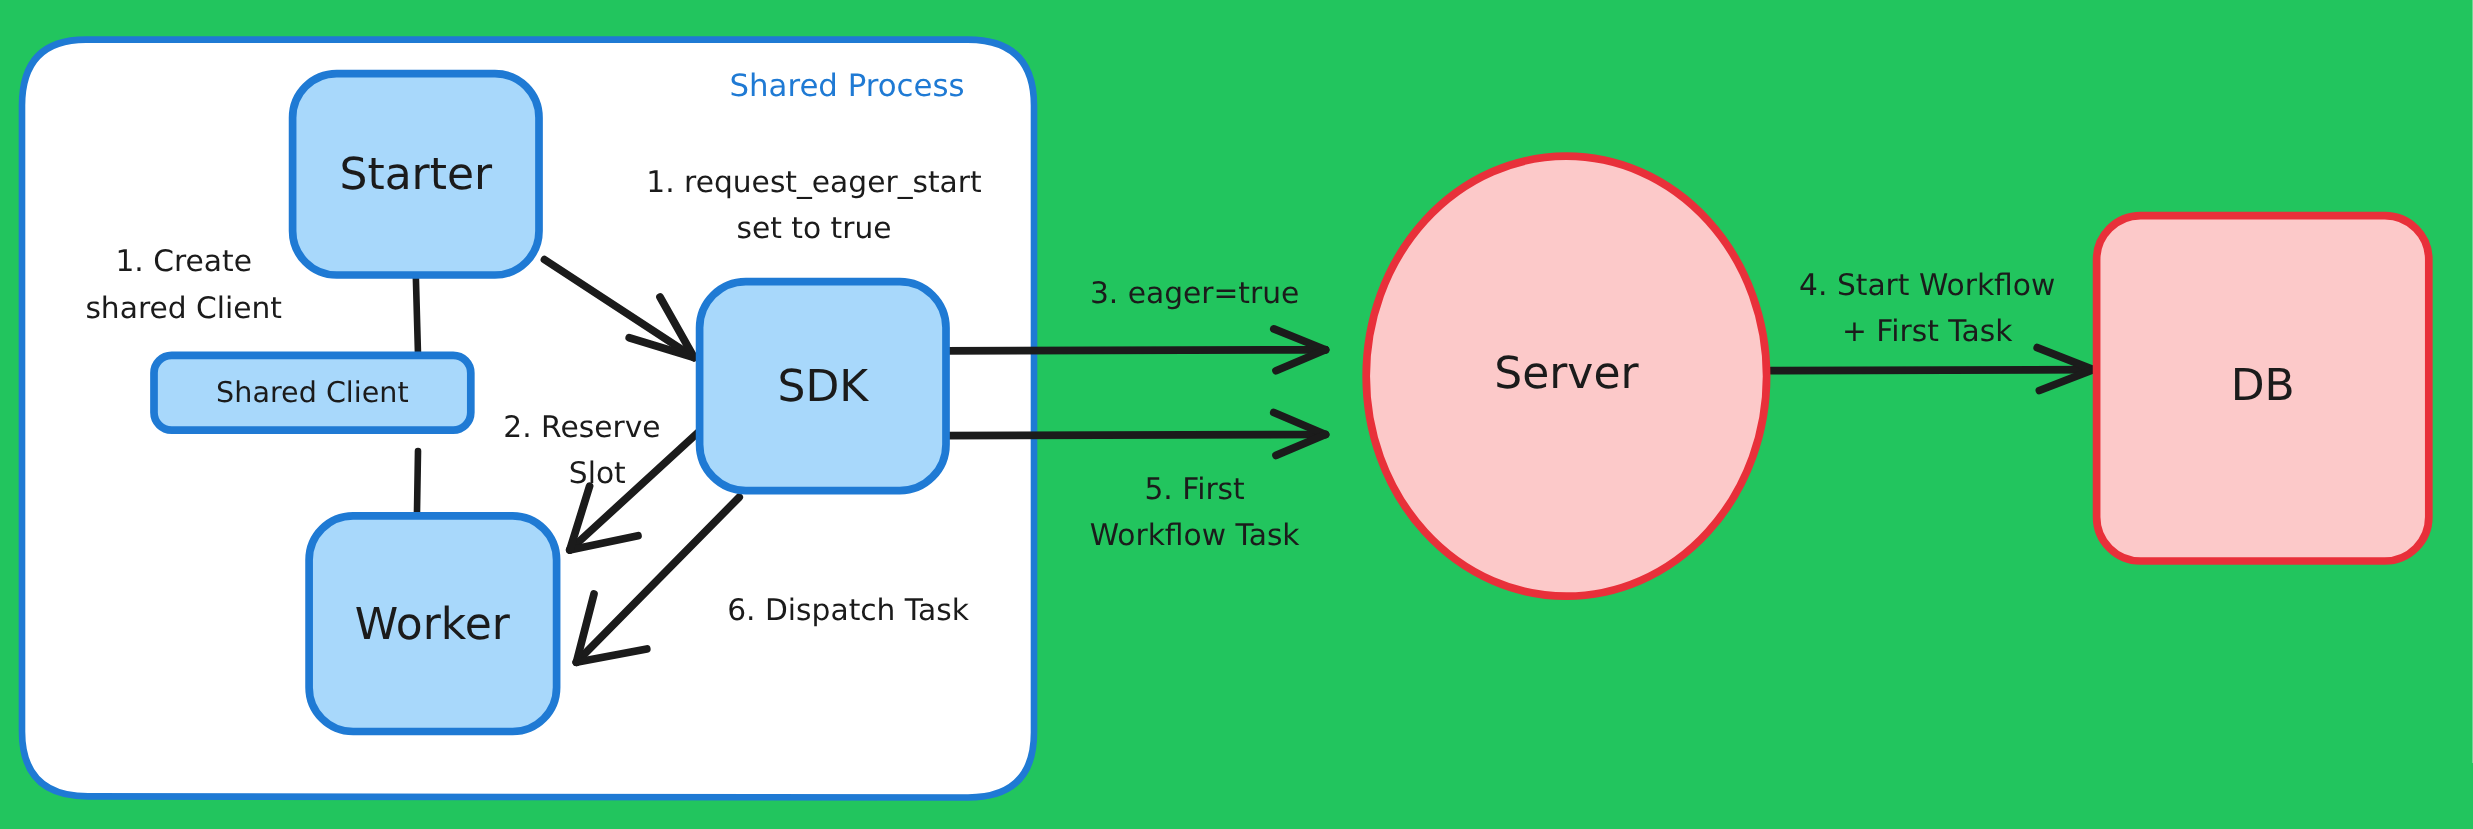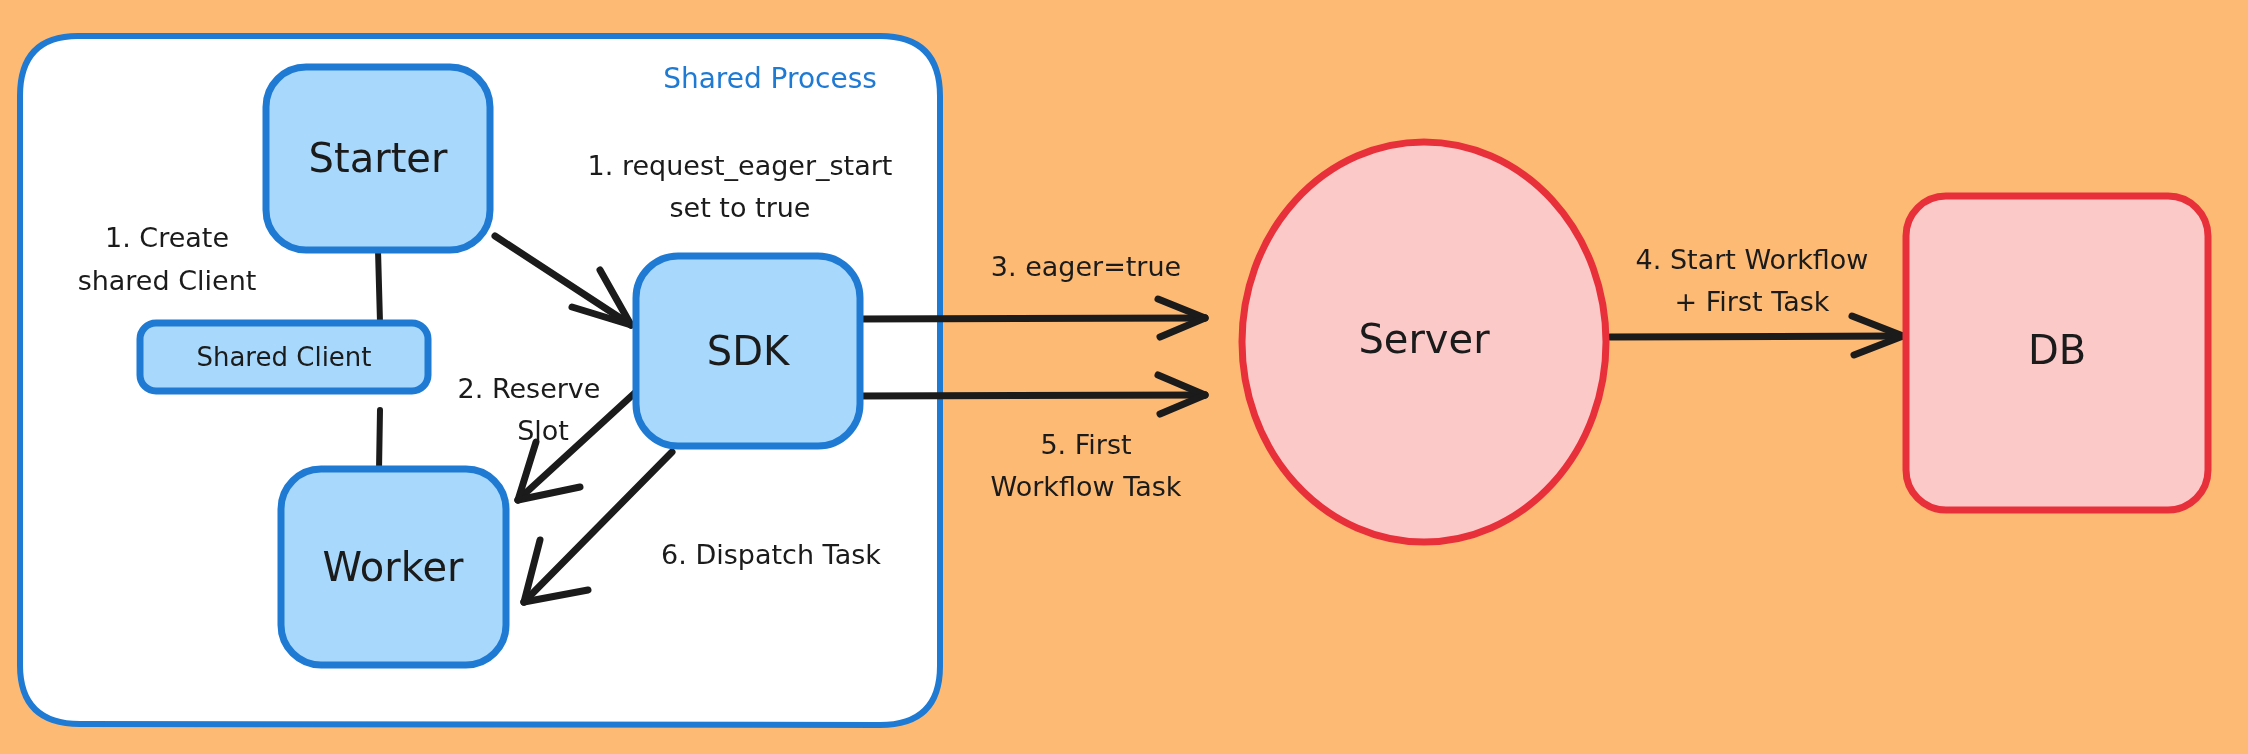--- a/index.html
+++ b/index.html
@@ -7,21 +7,21 @@
     padding: 0;
     background: #ffffff;
   }
   body {
     font-family: "DejaVu Sans", sans-serif;
   }
   #canvas {
     position: relative;
     width: 2248px;
     height: 754px;
-    background: #fdba74;
+    background: #22c55e;
     overflow: hidden;
   }
   #diagram-svg {
     position: absolute;
     left: 0;
     top: 0;
     width: 2248px;
     height: 754px;
   }
   .node-label {

